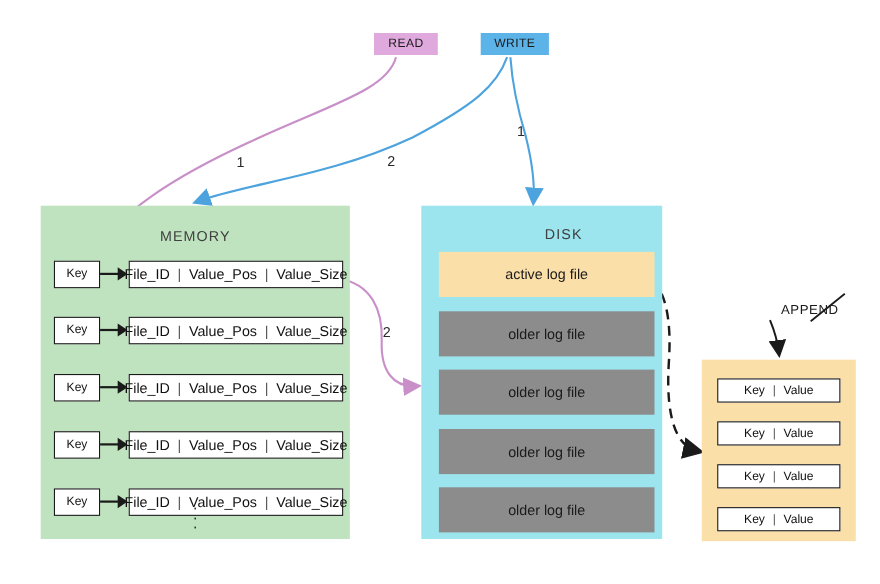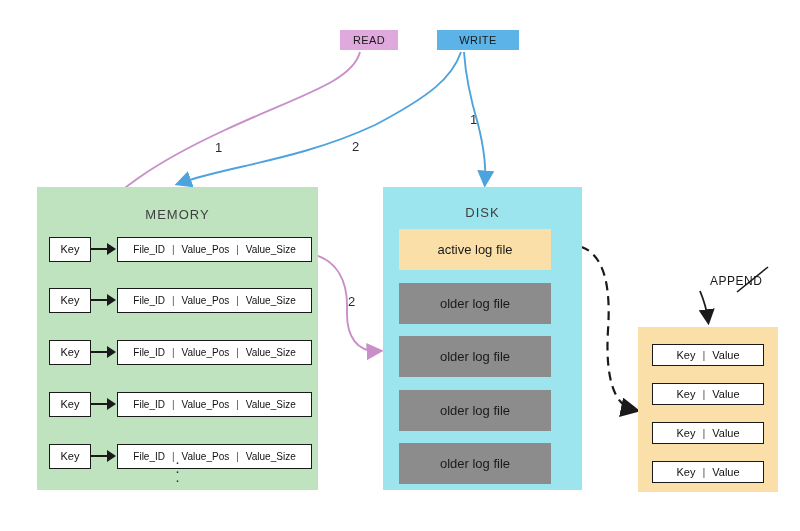--- a/index.html
+++ b/index.html
@@ -26,37 +26,38 @@
     letter-spacing: .4px;
     color: #1a1a1a;
   }
   #read-badge {
     left: 340px; top: 30px;
     width: 58px; height: 20px;
     background: #dfa9dd;
   }
   #write-badge {
     left: 437px; top: 30px;
-    width: 82px; height: 20px;
+    width: 62px; height: 20px;
     background: #5cb3e8;
   }
 
   
   .region-panel {
     position: absolute;
   }
   #memory-panel {
     left: 37px; top: 187px;
     width: 281px; height: 303px;
     background: #bfe3bf;
   }
   #disk-panel {
     left: 383px; top: 187px;
     width: 199px; height: 303px;
     background: #9ce5ee;
+    padding-left: 20px;
   }
   #append-panel {
     left: 638px; top: 327px;
     width: 140px; height: 165px;
     background: #fbdfa8;
   }
 
   .region-title {
     position: absolute;
     width: 100%;
@@ -110,21 +111,21 @@
     border-bottom: 6px solid transparent;
   }
   .mem-entry {
     width: 195px;
     height: 25px;
     background: #ffffff;
     border: 1.6px solid #1a1a1a;
     display: flex;
     align-items: center;
     justify-content: center;
-    font-size: 10px;
+    font-size: 13px;
     color: #111;
     box-sizing: border-box;
     white-space: nowrap;
   }
   .mem-entry .sep { padding: 0 7px; color: #555; }
 
   .vdots {
     position: absolute;
     left: 0; width: 100%;
     text-align: center;
@@ -132,21 +133,21 @@
     line-height: 9px;
     color: #2b2b2b;
     letter-spacing: 0;
   }
   .vdots span { display: block; }
 
   
   .log-file {
     position: absolute;
     left: 16px;
-    width: 152px;
+    width: 196px;
     height: 41px;
     display: flex;
     align-items: center;
     justify-content: center;
     font-size: 13px;
     color: #1a1a1a;
     box-sizing: border-box;
   }
   .log-file.active { background: #fbdfa8; }
   .log-file.older  { background: #8c8c8c; }

